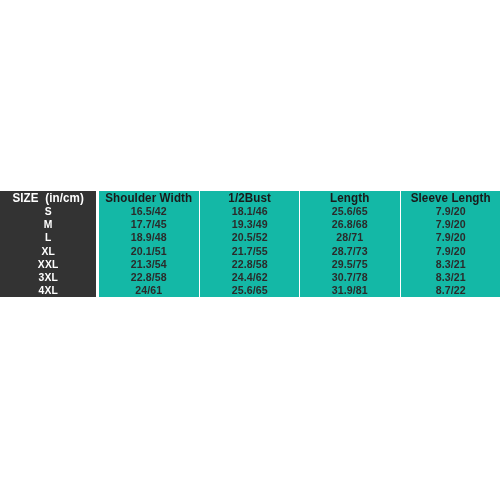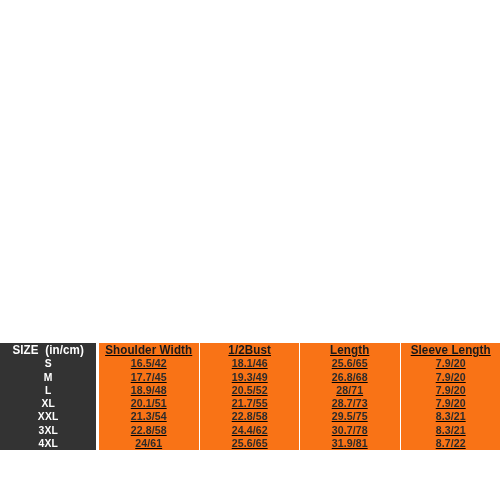--- a/index.html
+++ b/index.html
@@ -14,40 +14,39 @@
     overflow: hidden;
   }
   #size-chart {
     position: absolute;
     left: 0;
     top: 38px;
     width: 500px;
     height: 412px;
     display: flex;
     flex-direction: row;
-    align-items: flex-end;
+    align-items: center;
     background: #ffffff;
   }
   .col {
     display: flex;
     flex-direction: column;
     align-items: stretch;
     box-sizing: border-box;
   }
   
   .col-size {
     width: 97px;
     background: #333333;
   }
   
   .col-measure {
     width: 100px;
     margin-left: 3px;
-    background: #f97316;
-    text-decoration: underline;
+    background: #14b8a6;
   }
   .col-measure + .col-measure {
     margin-left: 1px;
   }
   .cell {
     flex: 1 1 0;
     display: flex;
     align-items: center;
     justify-content: center;
     box-sizing: border-box;

